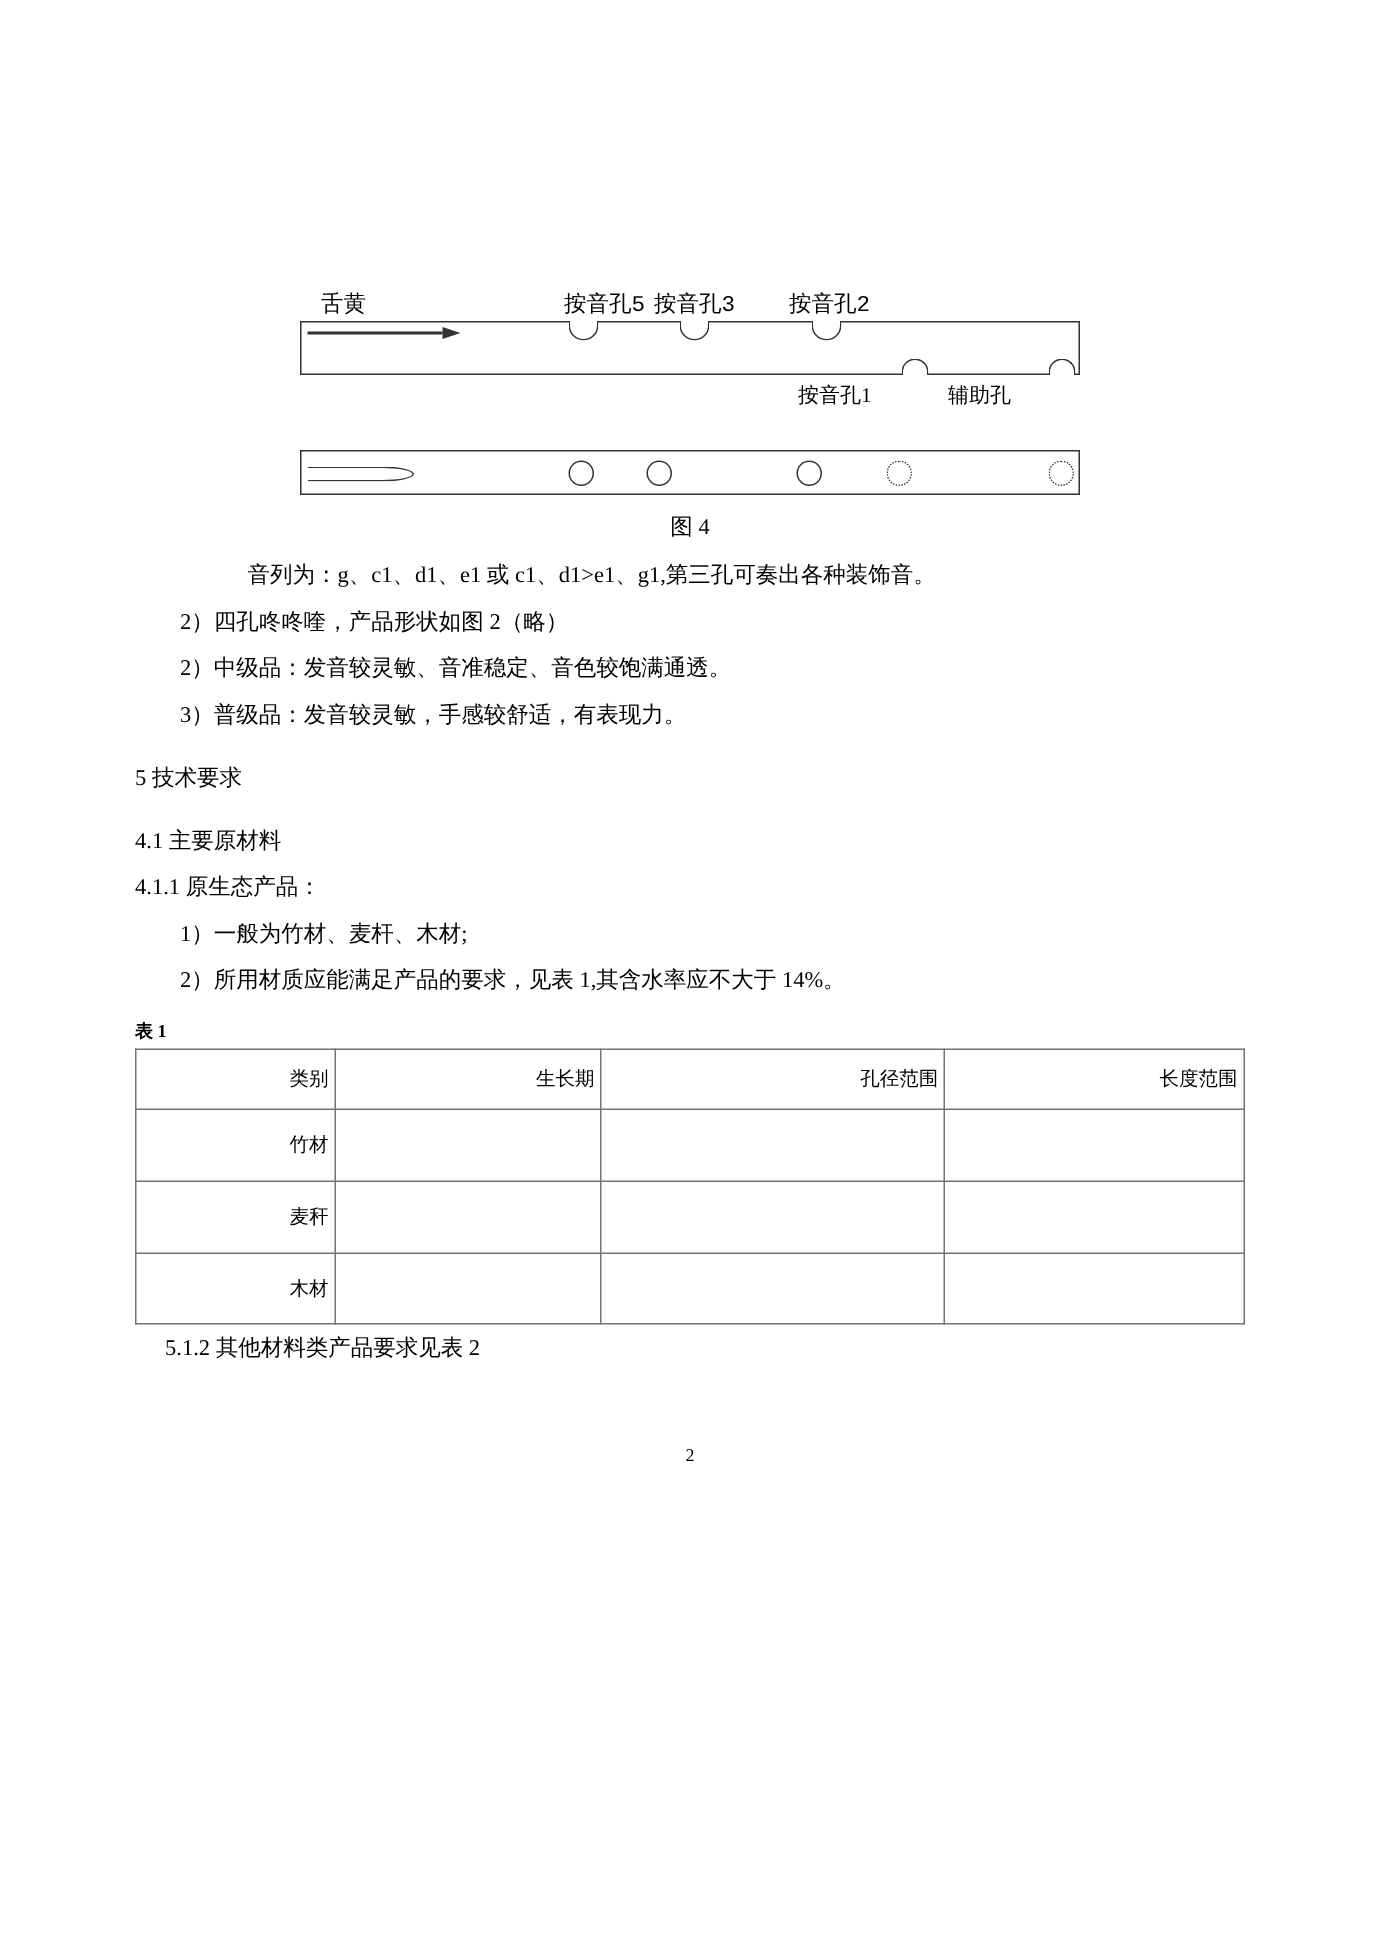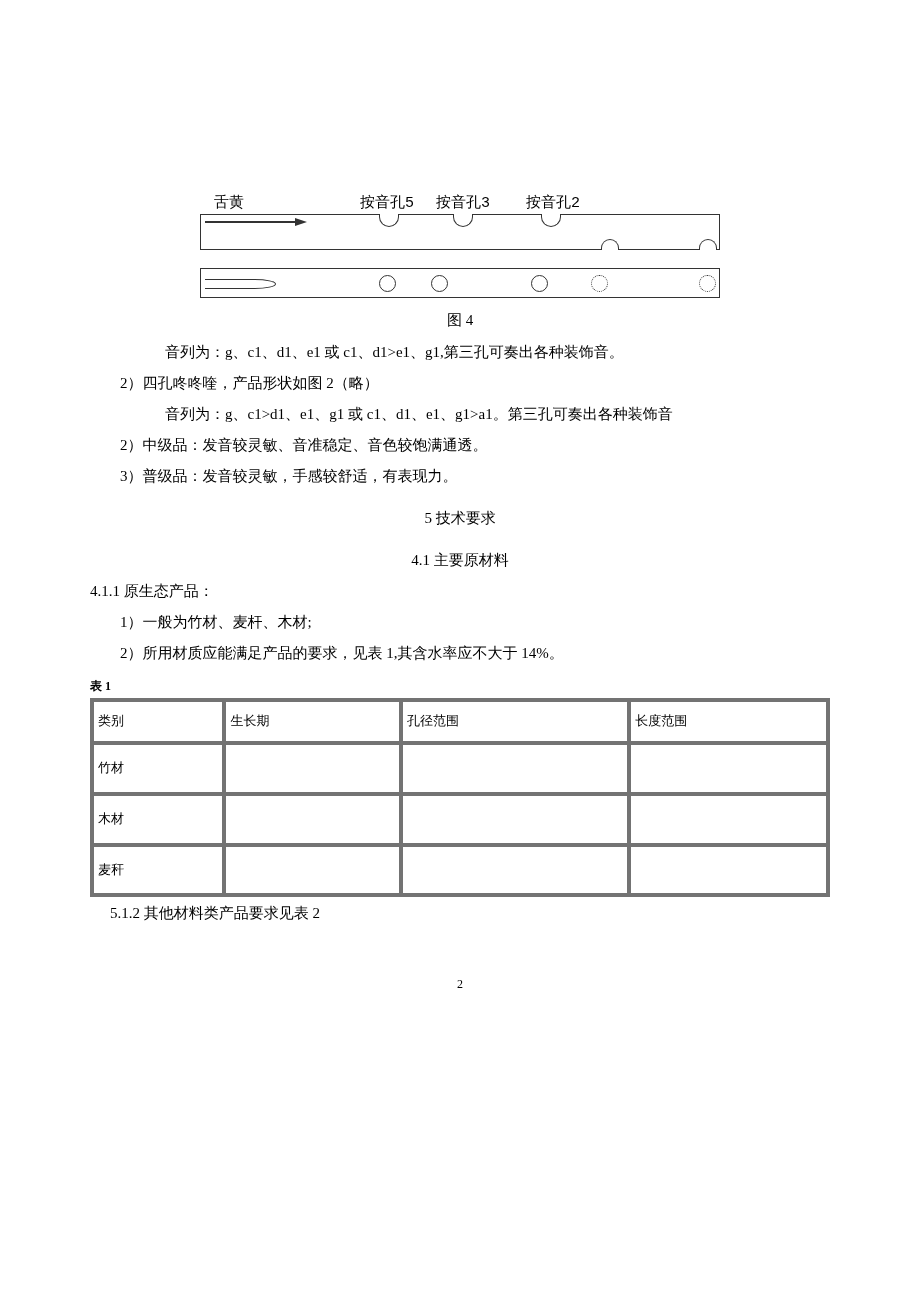--- a/index.html
+++ b/index.html
@@ -11,40 +11,40 @@
       font-size: 15px;
       line-height: 1.6;
       color: #000;
     }
     .page {
       padding: 180px 90px 40px 90px;
     }
     .indent-1 { padding-left: 30px; }
     .indent-2 { padding-left: 75px; }
     p { margin: 7px 0; }
-    .section-title { margin-top: 18px; text-align: center; }
+    .section-title { margin-top: 18px; }
     .fig-caption {
       text-align: center;
       margin: 10px 0 8px 0;
     }
     .table-caption {
       text-align: left;
       font-size: 12px;
       font-weight: bold;
       margin: 12px 0 2px 0;
     }
     table.data {
       border-collapse: collapse;
       width: 100%;
       font-size: 13px;
     }
     table.data th, table.data td {
-      border: 4px solid #737373;
+      border: 1px solid #737373;
       padding: 13px 4px;
-      text-align: left;
+      text-align: right;
       font-weight: normal;
     }
     table.data th {
       padding: 9px 4px;
     }
     
     .fig {
       margin: 12px auto 6px;
       width: 520px;
       position: relative;
@@ -126,46 +126,49 @@
   </style>
 </head>
 <body>
 
 <div class="page">
 
 
   <div class="fig">
     <div style="position:relative; height:22px;font-family:Liberation Mono, monospace;">
       <span style="position:absolute; left:14px;">舌黄</span>
-      <span style="position:absolute; left:160px;">按音孔5</span>
+      <span style="position:absolute; left:176px;">按音孔5</span>
       <span style="position:absolute; left:236px;">按音孔3</span>
       <span style="position:absolute; left:326px;">按音孔2</span>
     </div>
     <div class="flute-body">
       <div class="reed"></div>
       <div class="hole" style="left:178px;"></div>
       <div class="hole" style="left:252px;"></div>
       <div class="hole" style="left:340px;"></div>
       <div class="hole-bottom" style="left:400px;"></div>
       <div class="hole-bottom" style="left:498px;"></div>
     </div>
+    <div class="sub-labels">
+      <span style="left:332px;">按音孔1</span>
+      <span style="left:432px;">辅助孔</span>
+    </div>
     <div class="flute-body2">
       <div class="reed2"></div>
       <div class="circ" style="left:178px;"></div>
       <div class="circ" style="left:230px;"></div>
       <div class="circ" style="left:330px;"></div>
       <div class="circ dotted" style="left:390px;"></div>
       <div class="circ dotted" style="left:498px;"></div>
     </div>
   </div>
   <p class="fig-caption">图 4</p>
 
   <p class="indent-2">音列为：g、c1、d1、e1 或 c1、d1&gt;e1、g1,第三孔可奏出各种装饰音。</p>
   <p class="indent-1">2）四孔咚咚喹，产品形状如图 2（略）</p>
-  <p class="indent-2">音列为：g、c1&gt;d1、e1、g1 或 c1、d1、e1、g1&gt;a1。第三孔可奏出各种装饰音</p>
 
   <p class="indent-1">2）中级品：发音较灵敏、音准稳定、音色较饱满通透。</p>
   <p class="indent-1">3）普级品：发音较灵敏，手感较舒适，有表现力。</p>
 
   <p class="section-title">5 技术要求</p>
   <p class="section-title">4.1   主要原材料</p>
   <p>4.1.1  原生态产品：</p>
   <p class="indent-1">1）一般为竹材、麦杆、木材;</p>
   <p class="indent-1">2）所用材质应能满足产品的要求，见表 1,其含水率应不大于 14%。</p>
 
@@ -180,27 +183,27 @@
       </tr>
     </thead>
     <tbody>
       <tr>
         <td>竹材</td>
         <td></td>
         <td></td>
         <td></td>
       </tr>
       <tr>
+        <td>麦秆</td>
+        <td></td>
+        <td></td>
+        <td></td>
+      </tr>
+      <tr>
         <td>木材</td>
-        <td></td>
-        <td></td>
-        <td></td>
-      </tr>
-      <tr>
-        <td>麦秆</td>
         <td></td>
         <td></td>
         <td></td>
       </tr>
     </tbody>
   </table>
 
   <p style="padding-left:20px; margin-top:4px;">5.1.2 其他材料类产品要求见表 2</p>
 
   <div class="page-num">2</div>

